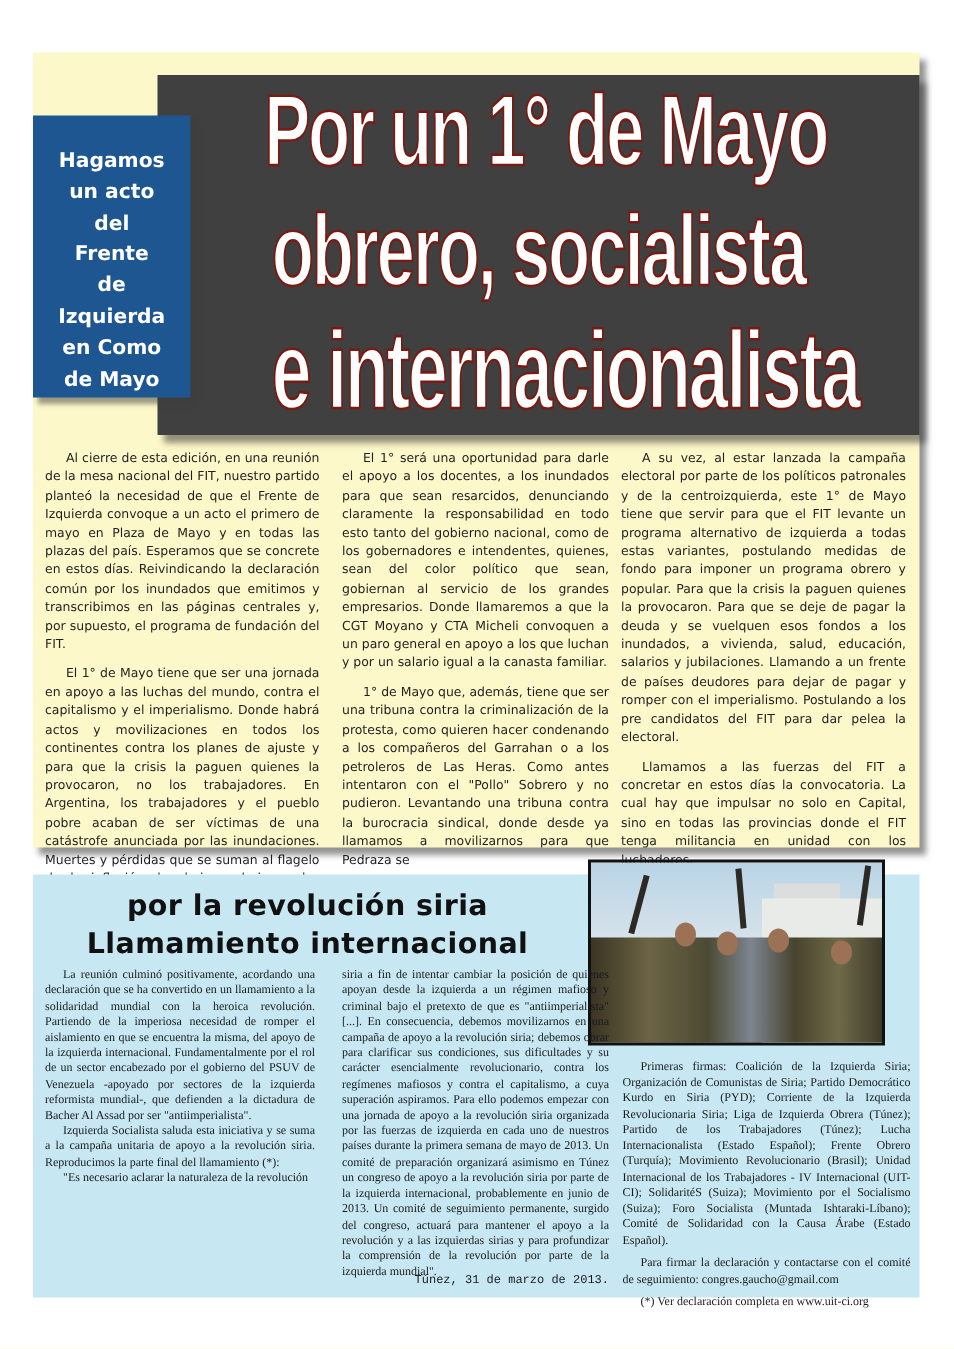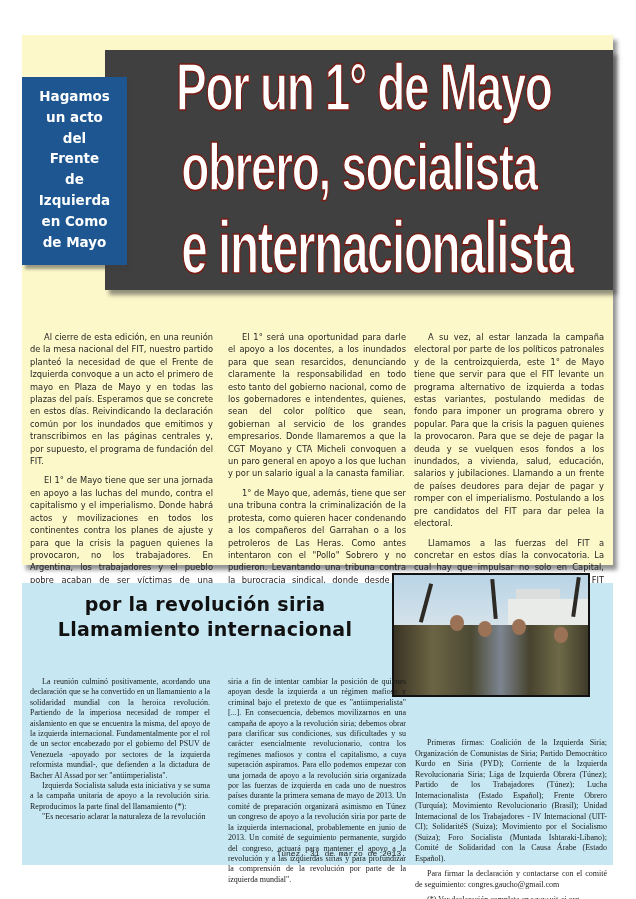--- a/index.html
+++ b/index.html
@@ -6,24 +6,24 @@
   body { width:636px; height:899px; background:#ffffff; position:relative; overflow:hidden; font-family:"Liberation Sans", sans-serif; }
 
   .yellow-box { position:absolute; left:22px; top:35px; width:591px; height:530px; background:#fdf8c9; box-shadow:4px 5px 4px rgba(60,60,60,0.55); }
   .red-box { position:absolute; left:105px; top:50px; width:508px; height:240px; background:#404040; box-shadow:4px 5px 4px rgba(60,60,60,0.55); }
   .headline { position:absolute; left:0; top:0; width:100%; text-align:center; color:#ffffff; font-family:"Liberation Sans", sans-serif; font-weight:bold; font-stretch:condensed; }
   .headline .line { display:block; position:absolute; left:0; width:100%; text-align:center; white-space:nowrap; -webkit-text-stroke:1.6px #7a1a12; transform-origin:center; letter-spacing:-2px; }
   .headline .l1 { top:0px; font-size:64px; transform:scaleX(0.72) scaleY(1.05); }
   .headline .l2 { top:80px; font-size:64px; transform:scaleX(0.72) scaleY(1.05); }
   .headline .l3 { top:158px; font-size:68px; transform:scaleX(0.70) scaleY(1.08); }
 
-  .blue-box { position:absolute; left:22px; top:77px; width:105px; height:188px; background:#1d5690; box-shadow:3px 4px 3px rgba(60,60,60,0.5); color:#ffffff; font-family:"DejaVu Sans", sans-serif; font-weight:bold; font-size:13.5px; line-height:20.8px; text-align:center; padding-top:9px; box-sizing:border-box; }
+  .blue-box { position:absolute; left:22px; top:77px; width:105px; height:188px; background:#1d5690; box-shadow:3px 4px 3px rgba(60,60,60,0.5); color:#ffffff; font-family:"DejaVu Sans", sans-serif; font-weight:bold; font-size:13.5px; line-height:20.8px; text-align:center; padding-top:20px; box-sizing:border-box; }
   .blue-box span { display:block; }
 
-  .col { position:absolute; font-family:"DejaVu Sans", sans-serif; font-size:8.3px; line-height:12.4px; color:#1f1f1f; text-align:justify;margin-top:32px; }
+  .col { position:absolute; font-family:"DejaVu Sans", sans-serif; font-size:8.3px; line-height:12.4px; color:#1f1f1f; text-align:justify; }
   .col p { margin:0 0 7px 0; text-indent:14px; }
   .col p.cont { text-indent:0; }
   .col1 { left:30px; top:299px; width:183px; }
   .col2 { left:228px; top:299px; width:178px; }
   .col3 { left:414px; top:299px; width:190px; }
 
   .blue-light { position:absolute; left:22px; top:583px; width:591px; height:282px; background:#c7e8f3; }
   .syria-title { position:absolute; left:30px; top:592px; width:350px; text-align:center; font-family:"DejaVu Sans", sans-serif; font-weight:bold; font-size:19px; line-height:25px; color:#111111; letter-spacing:0.3px; }
   .syria-title span { display:block; }
 

